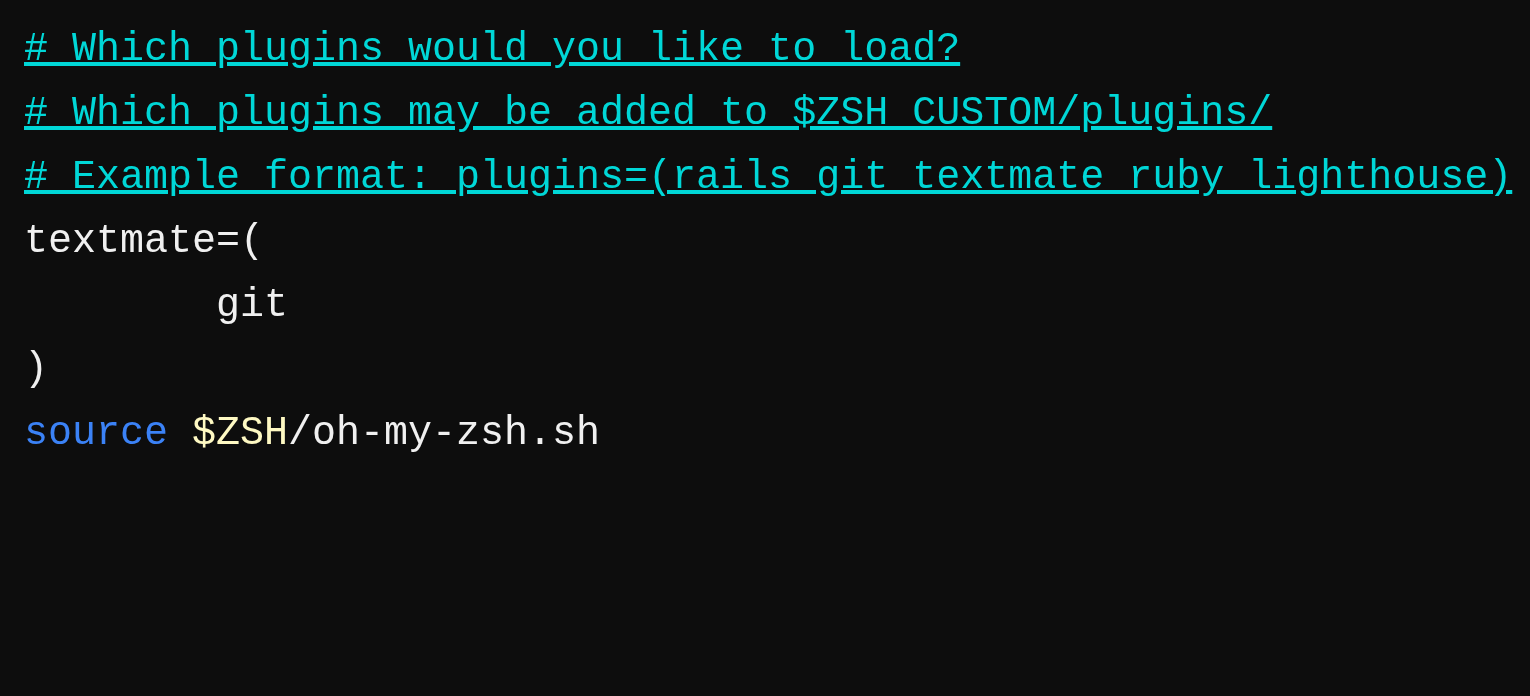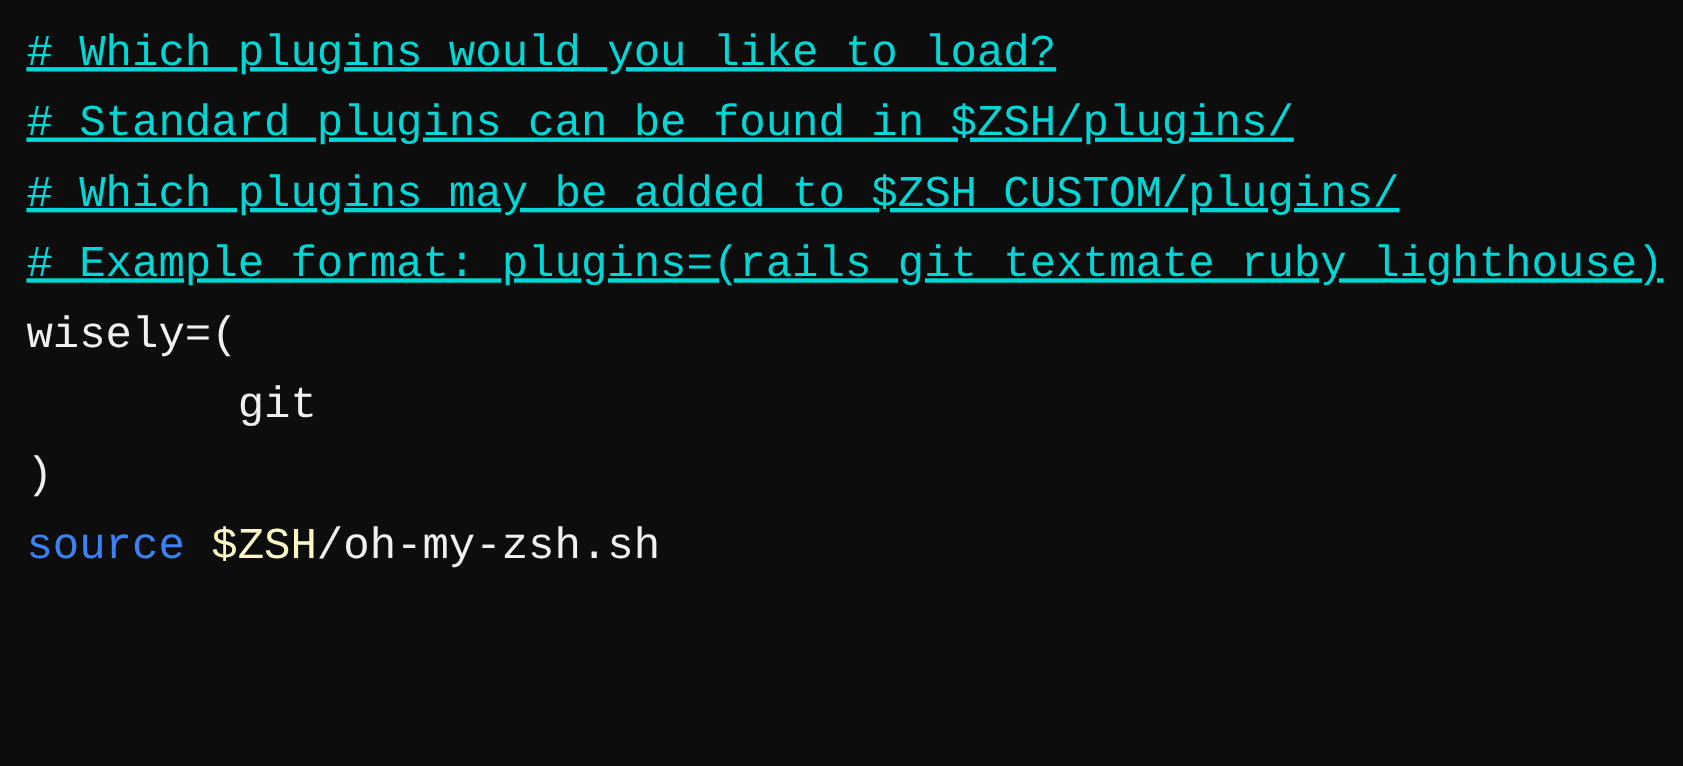--- a/index.html
+++ b/index.html
@@ -52,28 +52,27 @@
       text-underline-offset: 4px;
     }
   </style>
 </head>
 <body>
 
 <div class="code-block">
 
   <span class="line comment"># Which plugins would you like to load?</span>
 
-  <span class="line comment"># Standard plugins can be found in $ZSH/plugins/</span>
 
   <span class="line comment"># Which plugins may be added to $ZSH_CUSTOM/plugins/</span>
 
   <span class="line comment"># Example format: plugins=(rails git textmate ruby lighthouse)</span>
 
 
-  <span class="line plain">wisely=(</span>
+  <span class="line plain">textmate=(</span>
 
   <span class="line plain">        <span>git</span></span>
 
 
   <span class="line plain">)</span>
 
   <span class="line"><span class="keyword">source </span><span class="variable">$ZSH</span><span class="plain">/oh-my-zsh.sh</span></span>
 
   <span class="line">&nbsp;</span>
 

